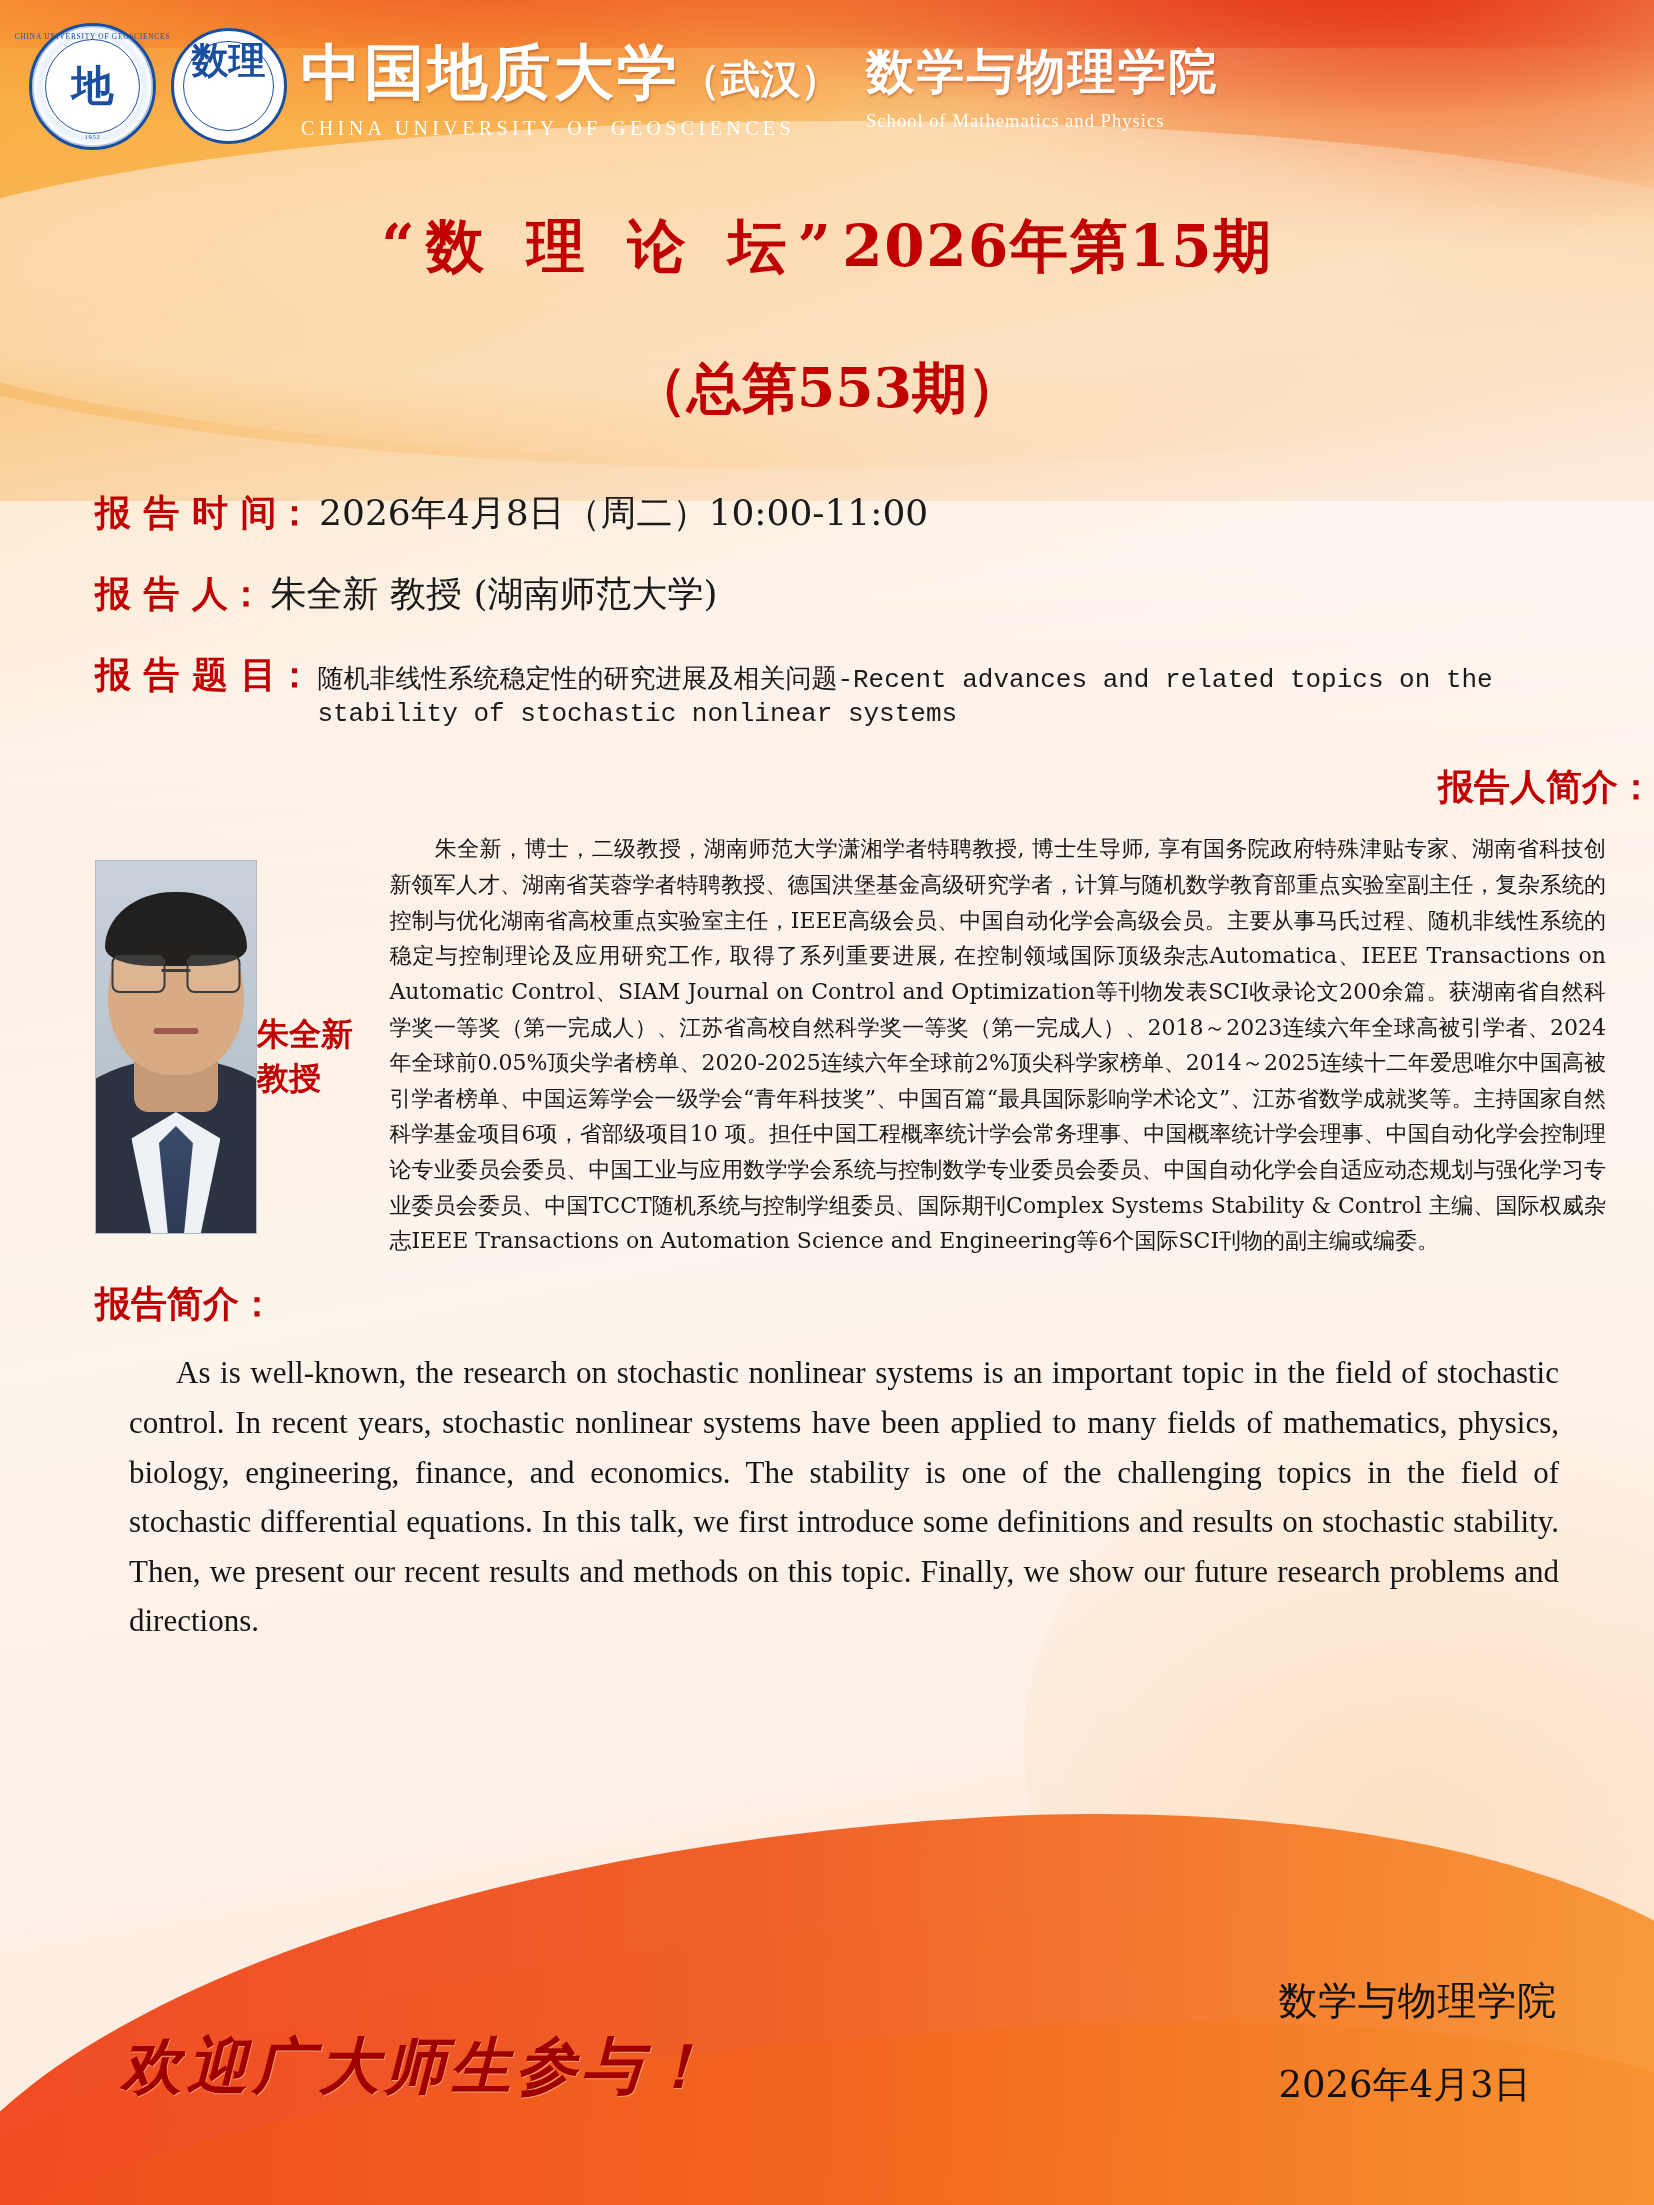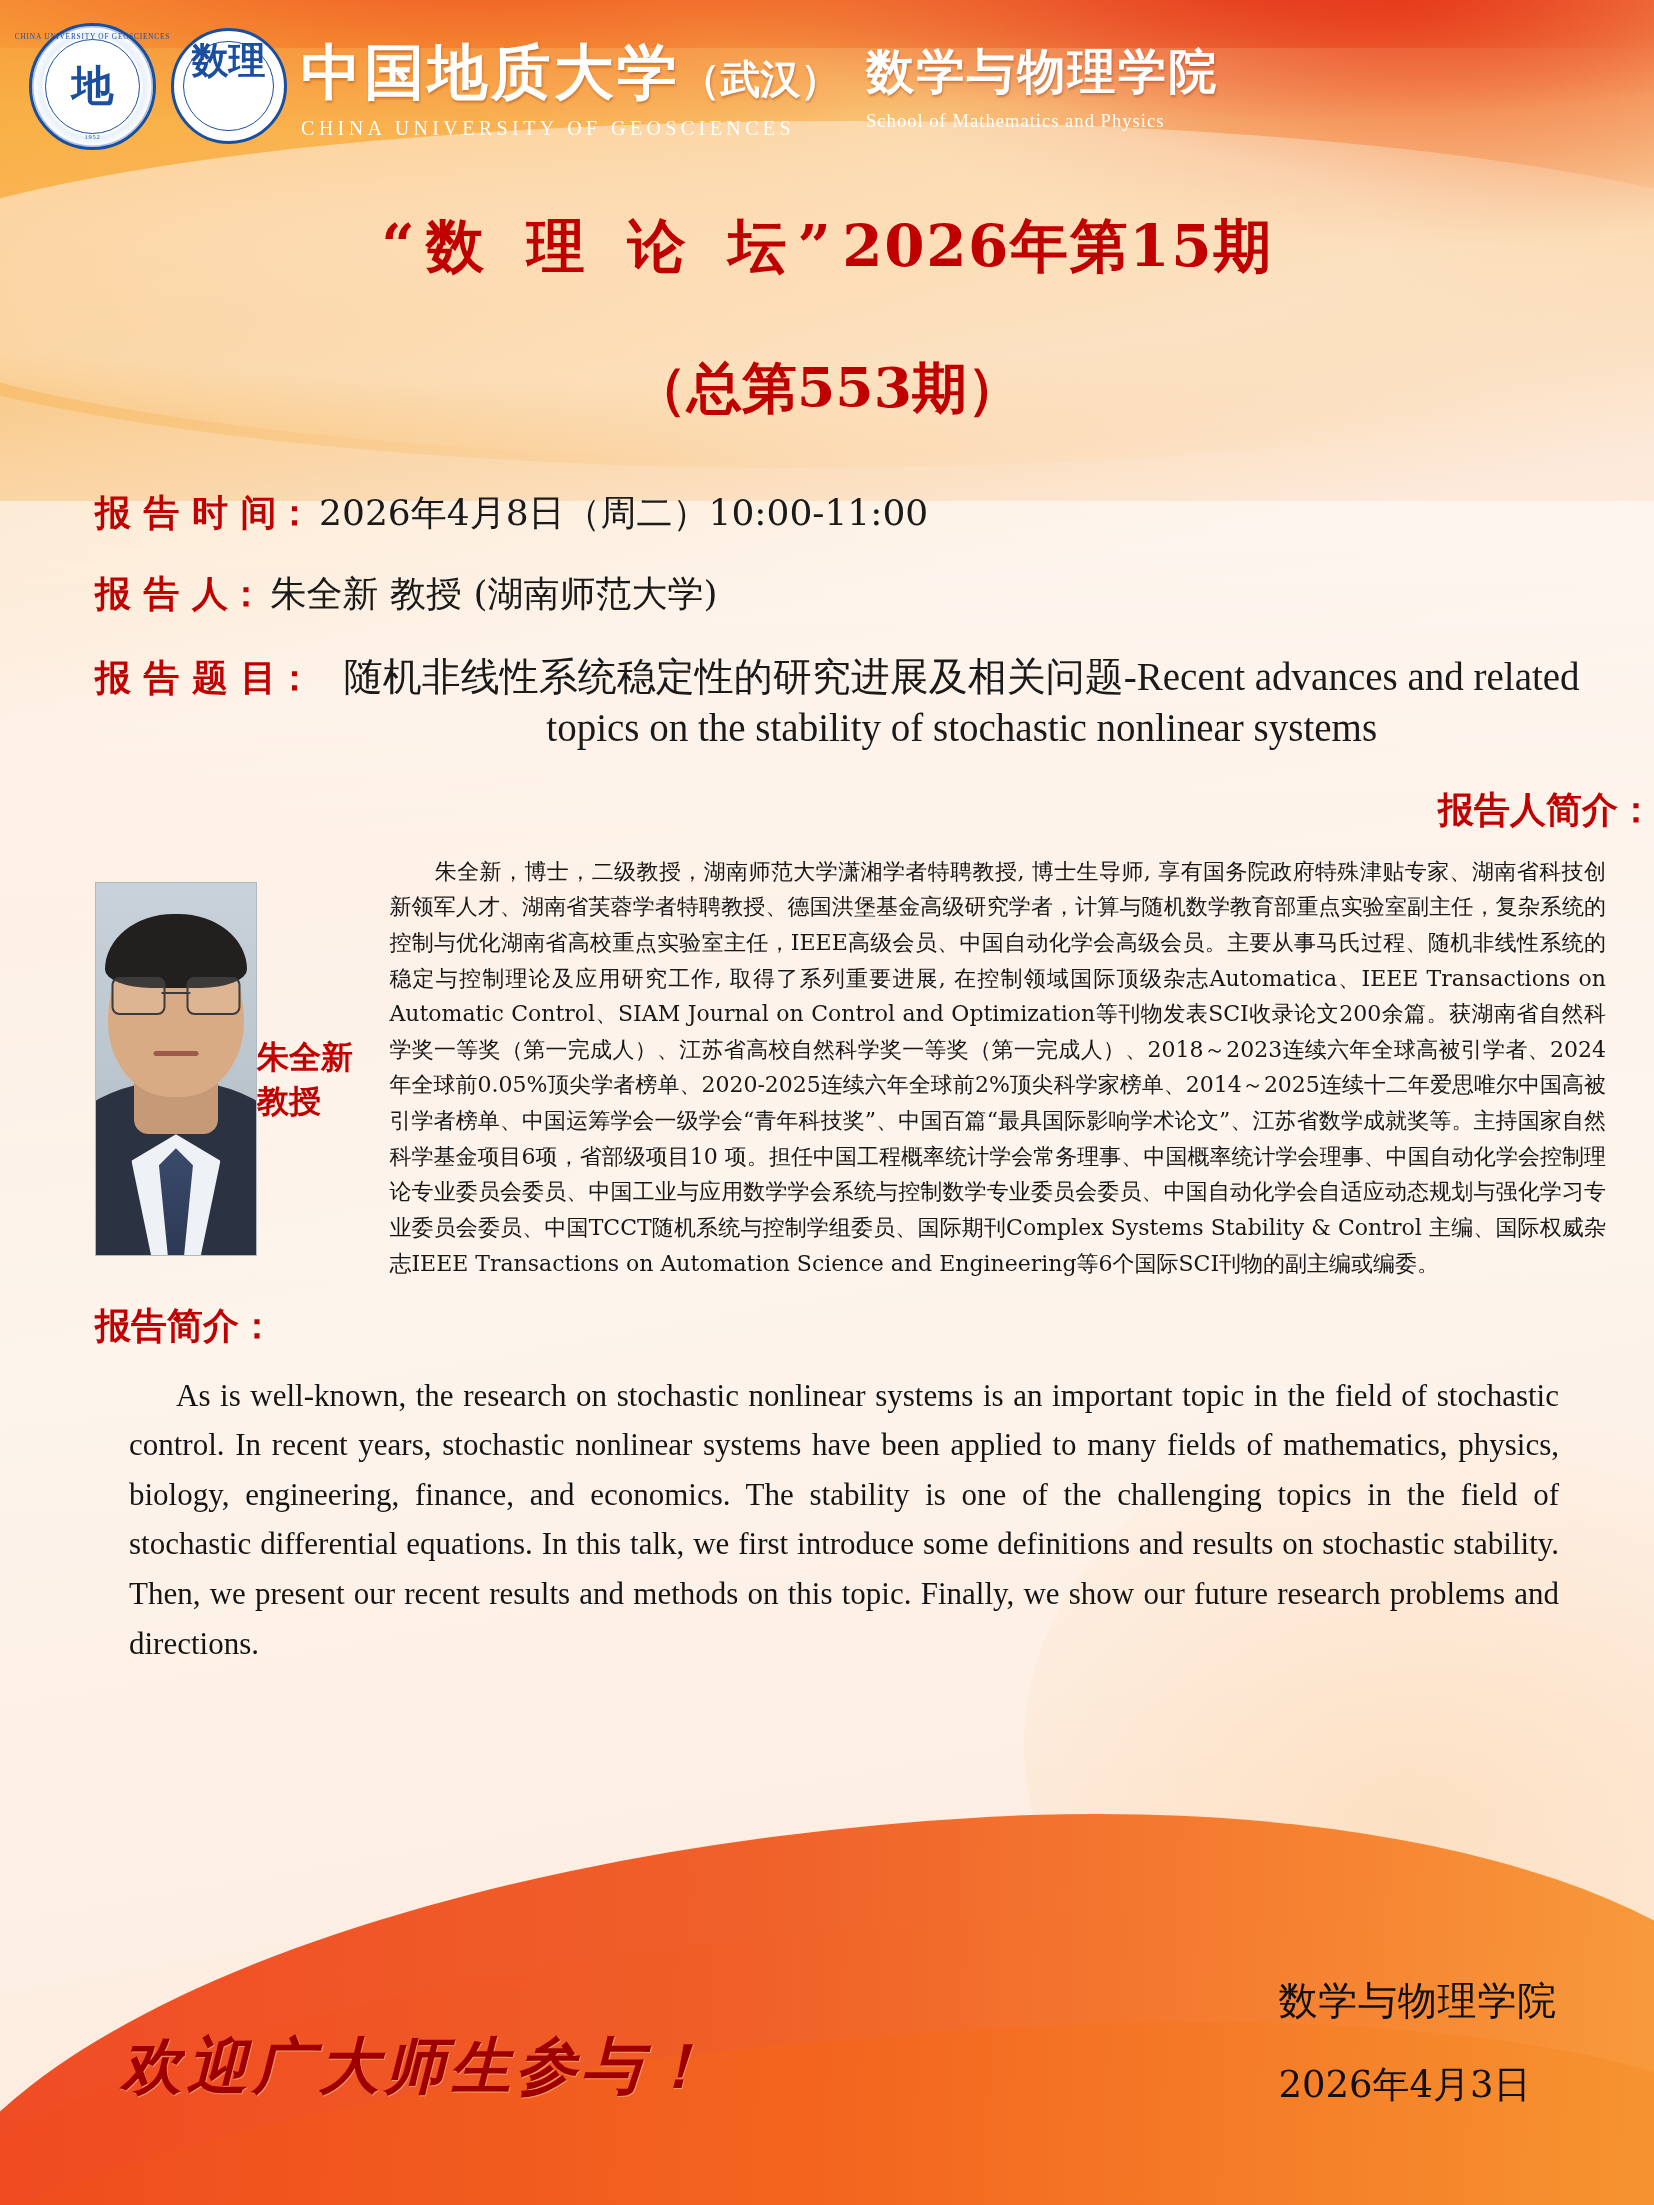--- a/index.html
+++ b/index.html
@@ -208,41 +208,41 @@
 
   
   .info {
     margin: 63px 0 0 0;
     padding: 0 48px 0 95px;
   }
   .row {
     display: flex;
     align-items: baseline;
     margin-bottom: 32px;
-    text-align: center;
   }
   .label {
     color: #c00000;
     font-weight: bold;
     font-size: 36px;
     font-family: "DejaVu Serif", serif;
     white-space: nowrap;
     flex: none;
   }
   .value {
     font-size: 36px;
     color: #1a1a1a;
     font-family: "DejaVu Serif", serif;
     margin-left: 6.5px;
   }
   .topic-value {
-    font-size: 39px;
+    font-size: 26px;
     color: #1a1a1a;
     line-height: 1.32;
     margin-left: 4.8px;
+    font-family: Liberation Mono, monospace;
   }
 
   
   .bio-head {
     color: #c00000;
     font-weight: bold;
     font-size: 36px;
     font-family: "DejaVu Serif", serif;
     padding-left: 95px;
     margin-top: 8px;

